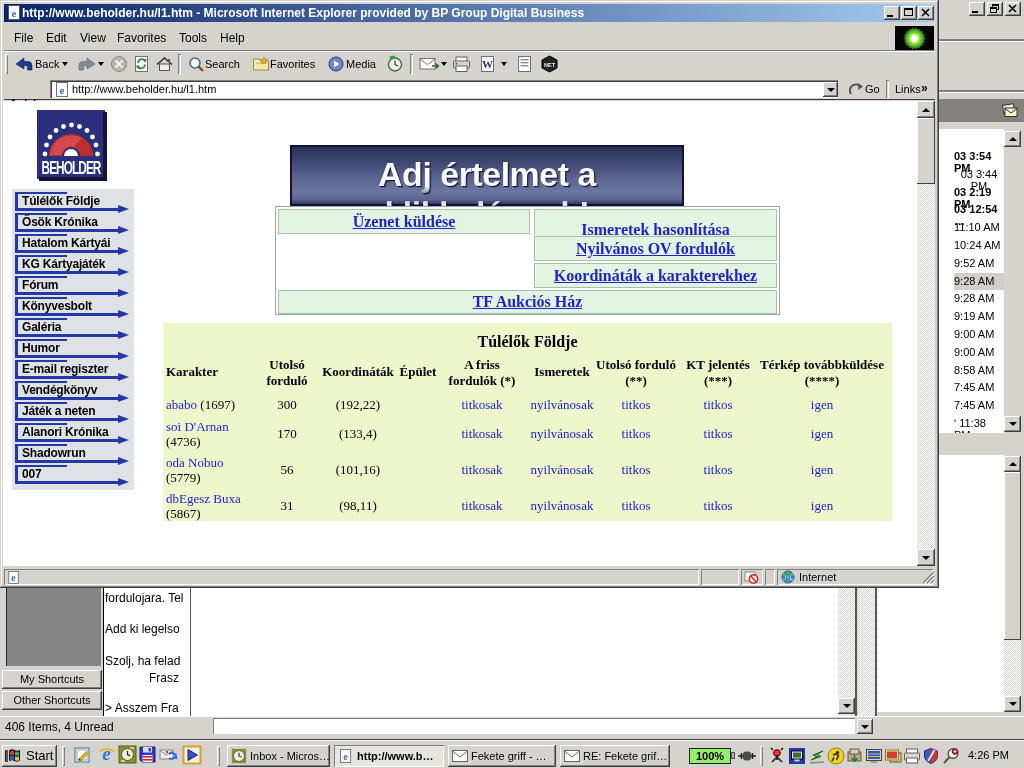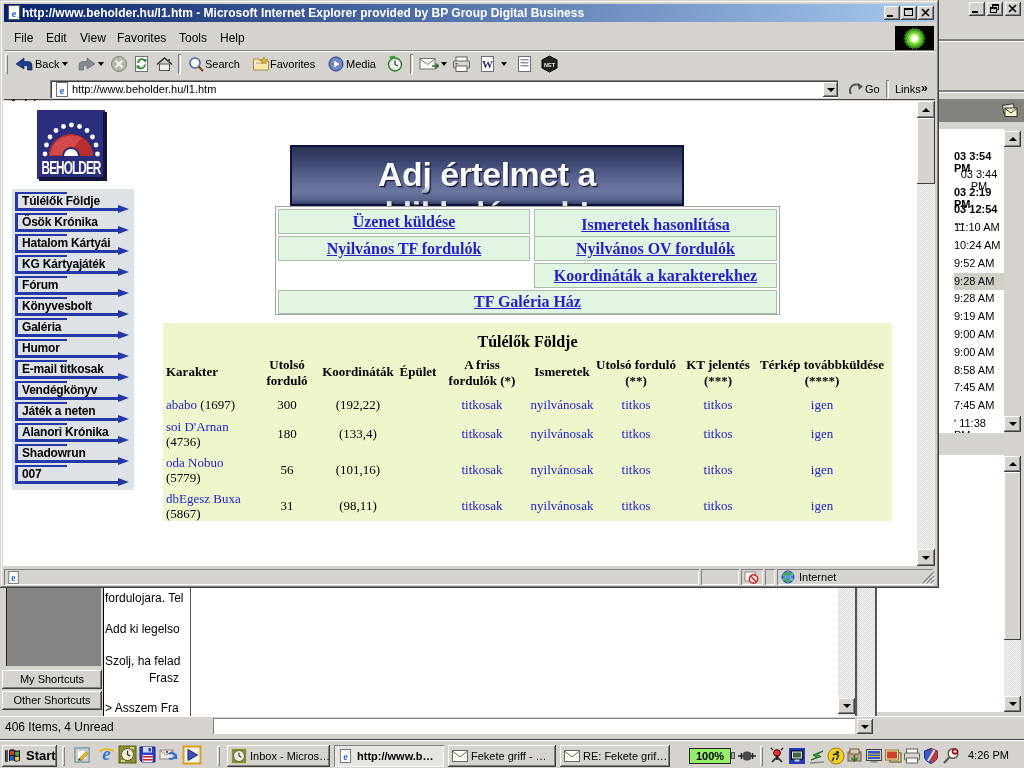--- a/index.html
+++ b/index.html
@@ -339,21 +339,21 @@
 <div class="abs" style="left:19px;top:219px;">Galéria</div>
 <div class="abs" style="left:12px;top:238px;width:52px;height:2px;background:#2438a8;"></div>
 <div class="abs" style="left:12px;top:238px;width:2.5px;height:19px;background:#2438a8;"></div>
 <div class="abs" style="left:12px;top:254px;width:103px;height:3px;background:#2438a8;"></div>
 <div class="abs" style="left:115px;top:251px;width:0;height:0;border-left:11px solid #2438a8;border-top:4.5px solid transparent;border-bottom:4.5px solid transparent;"></div>
 <div class="abs" style="left:19px;top:240px;">Humor</div>
 <div class="abs" style="left:12px;top:259px;width:52px;height:2px;background:#2438a8;"></div>
 <div class="abs" style="left:12px;top:259px;width:2.5px;height:19px;background:#2438a8;"></div>
 <div class="abs" style="left:12px;top:275px;width:103px;height:3px;background:#2438a8;"></div>
 <div class="abs" style="left:115px;top:272px;width:0;height:0;border-left:11px solid #2438a8;border-top:4.5px solid transparent;border-bottom:4.5px solid transparent;"></div>
-<div class="abs" style="left:19px;top:261px;">E-mail titkosak</div>
+<div class="abs" style="left:19px;top:261px;">E-mail regiszter</div>
 <div class="abs" style="left:12px;top:280px;width:52px;height:2px;background:#2438a8;"></div>
 <div class="abs" style="left:12px;top:280px;width:2.5px;height:19px;background:#2438a8;"></div>
 <div class="abs" style="left:12px;top:296px;width:103px;height:3px;background:#2438a8;"></div>
 <div class="abs" style="left:115px;top:293px;width:0;height:0;border-left:11px solid #2438a8;border-top:4.5px solid transparent;border-bottom:4.5px solid transparent;"></div>
 <div class="abs" style="left:19px;top:282px;">Vendégkönyv</div>
 <div class="abs" style="left:12px;top:301px;width:52px;height:2px;background:#2438a8;"></div>
 <div class="abs" style="left:12px;top:301px;width:2.5px;height:19px;background:#2438a8;"></div>
 <div class="abs" style="left:12px;top:317px;width:103px;height:3px;background:#2438a8;"></div>
 <div class="abs" style="left:115px;top:314px;width:0;height:0;border-left:11px solid #2438a8;border-top:4.5px solid transparent;border-bottom:4.5px solid transparent;"></div>
 <div class="abs" style="left:19px;top:303px;">Játék a neten</div>
@@ -375,34 +375,31 @@
 </div>
 
     <div class="abs" style="left:287px;top:44px;width:394px;height:61px;border:2px solid #10103c;background:linear-gradient(#2a3154 0%,#3c4670 25%,#5a6691 55%,#6b779f 78%,#5a6590 92%,#333c63 100%);">
       <div style="position:absolute;left:0;top:8px;width:100%;text-align:center;font-family:'Liberation Sans',sans-serif;font-weight:bold;font-size:34px;letter-spacing:-0.5px;color:transparent;background:linear-gradient(#ffffff 22%,#f4f4fa 40%,#73738a 52%,#e8eaf2 62%,#c0c4d6 78%,#8a8ea6 96%);-webkit-background-clip:text;background-clip:text;filter:drop-shadow(1.5px 1.5px 0px #181830) drop-shadow(1px 1.5px 0px #20204244);">Adj értelmet a klikkelésnek!</div>
     </div>
 
     <div class="abs" style="left:272px;top:105px;width:505px;height:109px;background:#ffffff;border:1px solid #9aa89a;">
       <div class="lcell" style="left:2px;top:2px;width:252px;height:25px;">
           <span>Üzenet küldése</span>
         </div>
-      <div class="lcell" style="left:258px;top:2px;width:243px;height:31px;">
+      <div class="lcell" style="left:258px;top:2px;width:243px;height:31px;align-items:flex-end;">
           <span>Ismeretek hasonlítása</span>
-        </div>
-      <div class="lcell" style="left:2px;top:29px;width:252px;height:25px;">
-          <span>Nyilvános TF fordulók</span>
         </div>
       <div class="lcell" style="left:258px;top:29px;width:243px;height:25px;">
           <span>Nyilvános OV fordulók</span>
         </div>
       <div class="lcell" style="left:258px;top:56px;width:243px;height:25px;">
           <span>Koordináták a karakterekhez</span>
         </div>
       <div class="lcell" style="left:2px;top:83px;width:499px;height:24px;">
-          <span>TF Galéria Ház</span>
+          <span>TF Aukciós Ház</span>
         </div>
     </div>
 
     <div class="abs" style="left:160px;top:222px;width:729px;height:198px;background:#eef6cc;"></div>
     <div class="abs" style="left:160px;top:232px;width:729px;text-align:center;font-family:'Liberation Serif',serif;font-weight:bold;font-size:16px;">Túlélők Földje</div>
     <div id="maintable" class="abs" style="left:0;top:0;font-family:'Liberation Serif',serif;font-size:13px;">
 
       <div class="abs hb" style="left:163px;top:263px;">Karakter</div>
       <div class="abs hb ctr" style="left:244px;top:256px;width:80px;">Utolsó<br>forduló</div>
       <div class="abs hb ctr" style="left:317px;top:263px;width:76px;white-space:nowrap;">Koordináták</div>
@@ -416,21 +413,21 @@
       <div class="abs" style="left:163px;top:296px;white-space:nowrap;"><a class="lk">ababo</a> (1697)</div>
       <div class="abs ctr" style="left:244px;top:296px;width:80px;">300</div>
       <div class="abs ctr" style="left:315px;top:296px;width:80px;">(192,22)</div>
       <div class="abs ctr" style="left:429px;top:296px;width:100px;"><a class="lk">titkosak</a></div>
       <div class="abs ctr" style="left:514px;top:296px;width:90px;"><a class="lk">nyilvánosak</a></div>
       <div class="abs ctr" style="left:578px;top:296px;width:110px;"><a class="lk">titkos</a></div>
       <div class="abs ctr" style="left:660px;top:296px;width:110px;"><a class="lk">titkos</a></div>
       <div class="abs ctr" style="left:744px;top:296px;width:150px;"><a class="lk">igen</a></div>
 
       <div class="abs" style="left:163px;top:318px;white-space:nowrap;line-height:15px;"><a class="lk">soi D'Arnan</a><br>(4736)</div>
-      <div class="abs ctr" style="left:244px;top:325px;width:80px;">180</div>
+      <div class="abs ctr" style="left:244px;top:325px;width:80px;">170</div>
       <div class="abs ctr" style="left:315px;top:325px;width:80px;">(133,4)</div>
       <div class="abs ctr" style="left:429px;top:325px;width:100px;"><a class="lk">titkosak</a></div>
       <div class="abs ctr" style="left:514px;top:325px;width:90px;"><a class="lk">nyilvánosak</a></div>
       <div class="abs ctr" style="left:578px;top:325px;width:110px;"><a class="lk">titkos</a></div>
       <div class="abs ctr" style="left:660px;top:325px;width:110px;"><a class="lk">titkos</a></div>
       <div class="abs ctr" style="left:744px;top:325px;width:150px;"><a class="lk">igen</a></div>
 
       <div class="abs" style="left:163px;top:354px;white-space:nowrap;line-height:15px;"><a class="lk">oda Nobuo</a><br>(5779)</div>
       <div class="abs ctr" style="left:244px;top:361px;width:80px;">56</div>
       <div class="abs ctr" style="left:315px;top:361px;width:80px;">(101,16)</div>
@@ -482,21 +479,21 @@
       <path d="M3 9 Q6 8 9 9.5 L8 12 Q5 12.5 3.5 11 Z" fill="#3fae49"></path>
   </svg>
   <div class="abs" style="left:799px;top:571px;font-size:11px;">Internet</div>
   <svg class="abs" style="left:922px;top:571px;" width="13" height="13" viewBox="0 0 13 13">
     <path d="M12 1 L1 12 M12 5 L5 12 M12 9 L9 12" stroke="#808080" stroke-width="1.4"></path>
     <path d="M13 2 L2 13 M13 6 L6 13 M13 10 L10 13" stroke="#fff" stroke-width="1"></path>
   </svg>
 </div>
 
 <div class="abs" style="left:0;top:740px;width:1024px;height:28px;background:#d6d3ce;border-top:1px solid #fff;box-shadow:0 -1px 0 #404040;">
-  <div class="abs btn" style="left:2px;top:4px;width:55px;height:22px;font-size:13px;font-weight:bold;">
+  <div class="abs btn" style="left:2px;top:4px;width:55px;height:22px;font-size:13px;font-weight:normal;">
       <span style="position:absolute;left:24px;top:3px;">Start</span>
     <svg style="position:absolute;left:3px;top:3px;" width="20" height="16" viewBox="0 0 20 16">
       <rect x="0" y="2" width="3" height="12" fill="#555"></rect>
       <rect x="0" y="3" width="1" height="10" fill="#222"></rect>
       <path d="M4 2.5 Q7 0.5 9.5 2 Q12 3.5 15 2 L15 12.5 Q12 14.5 9.5 13 Q7 11.5 4 13 Z" fill="#111"></path>
       <path d="M5 3.5 Q7 2.3 9 3.3 L9 7.3 Q7 6.3 5 7.5 Z" fill="#e03c2c"></path>
       <path d="M10 3.5 Q12 4.3 14 3.3 L14 7.3 Q12 8.3 10 7.3 Z" fill="#3fae49"></path>
       <path d="M5 8.5 Q7 7.3 9 8.3 L9 12.3 Q7 11.3 5 12.5 Z" fill="#2a5fd8"></path>
       <path d="M10 8.5 Q12 9.3 14 8.3 L14 12.3 Q12 13.3 10 12.3 Z" fill="#e8c832"></path>
     </svg>

